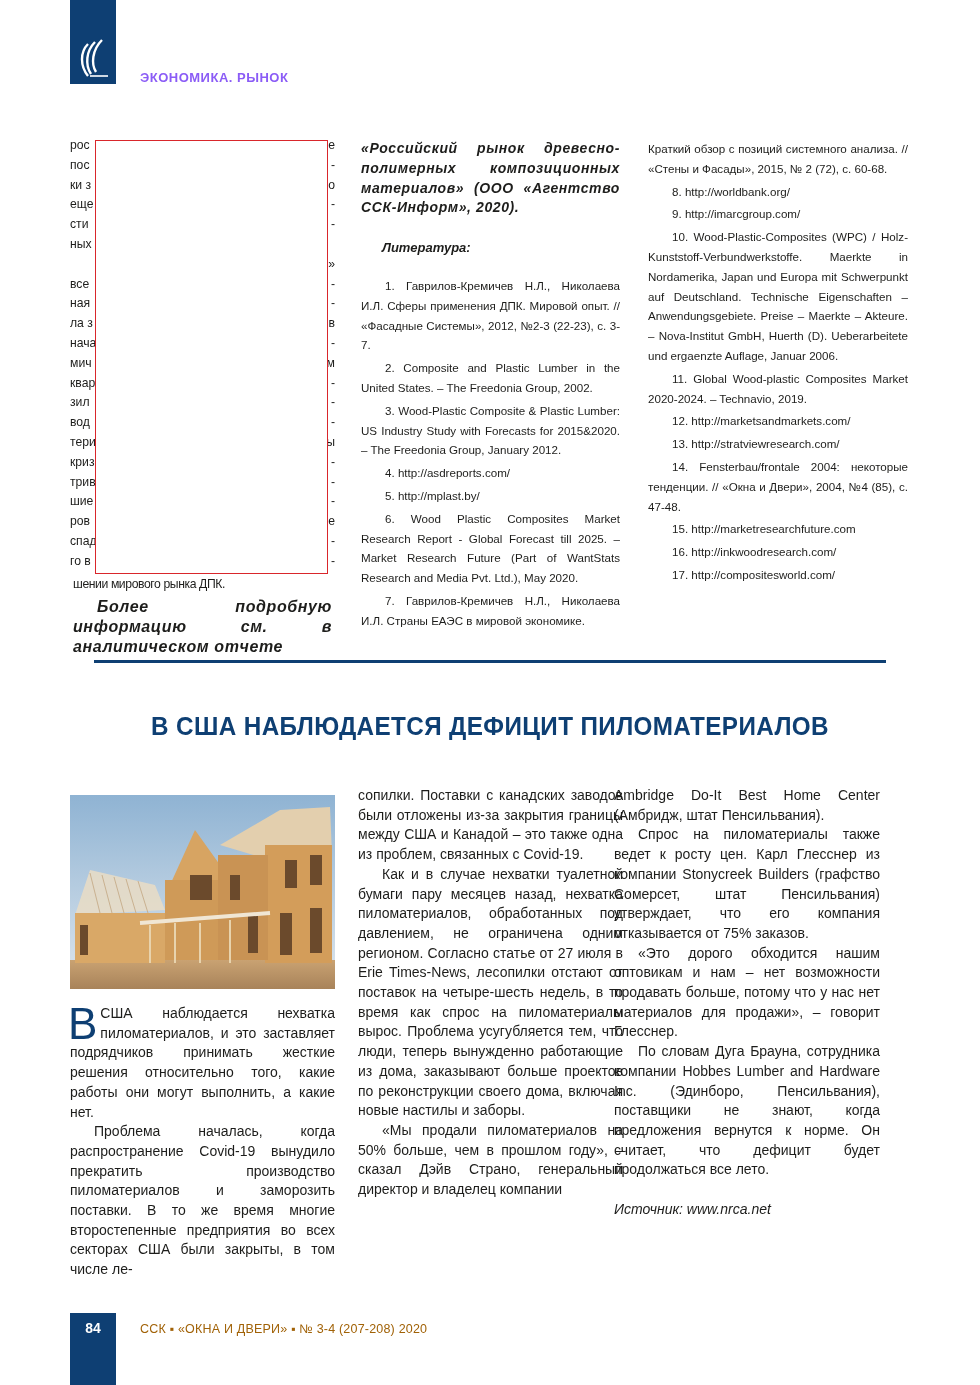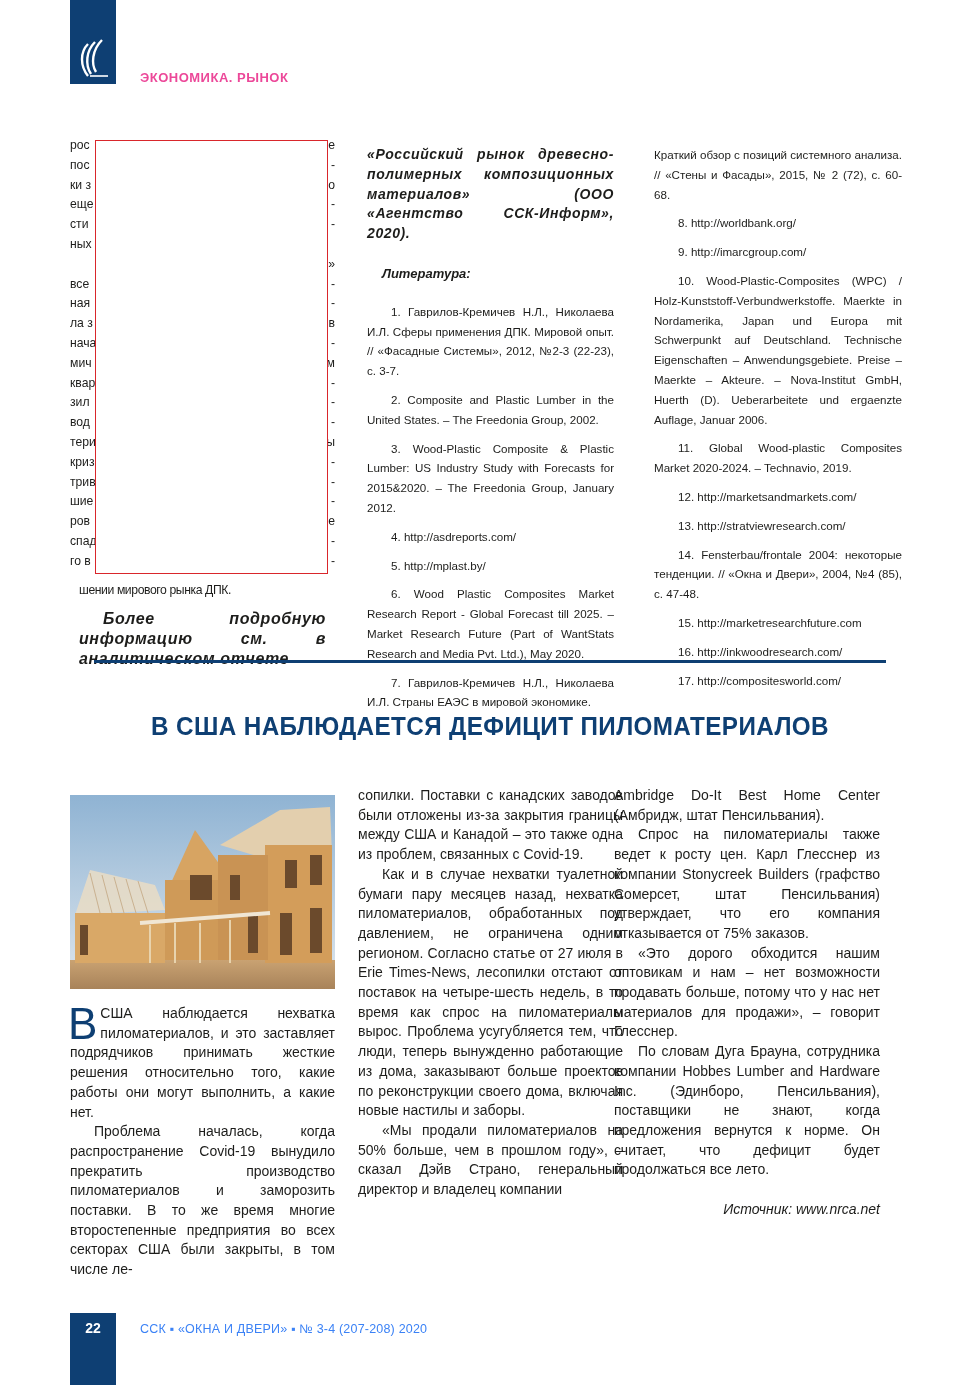--- a/index.html
+++ b/index.html
@@ -3,26 +3,26 @@
 <meta charset="utf-8">
 <style>
   html, body { margin:0; padding:0; background:#ffffff; }
   body { width:980px; height:1385px; position:relative; overflow:hidden;
          font-family:"Liberation Sans", sans-serif; color:#1d1d1b; }
   .abs { position:absolute; }
 
   
   .top-tab { left:70px; top:0; width:46px; height:84px; background:#0e3f73; }
   .top-tab svg { position:absolute; left:8px; top:38px; }
-  .section-label { left:140px; top:70px; font-size:13px; font-weight:bold; color:#ec4899;
+  .section-label { left:140px; top:70px; font-size:13px; font-weight:bold; color:#8b5cf6;
                    letter-spacing:0.5px; }
 
   
   .col { font-size:12.2px; line-height:19.8px; text-align:justify; }
-  .col p { margin:9px; }
+  .col p { margin:3px; }
   .ind { text-indent:24px; }
   .bi { font-weight:bold; font-style:italic; letter-spacing:0.6px; font-size:16px; line-height:19.8px; }
   .bib { font-size:11.6px; line-height:19.8px; }
 
   .c1 { left:70px; top:136px; width:265px; }
   .c2 { left:358px; top:136px; width:265px; }
   .c3 { left:645px; top:136px; width:266px; }
 
   .frag-row { height:19.8px; position:relative; }
   .frag-l { position:absolute; left:0; }
@@ -40,25 +40,25 @@
 
   .photo { left:70px; top:795px; width:265px; height:194px; overflow:hidden; }
 
   .a1 { left:70px; top:1004px; width:265px; }
   .a2 { left:358px; top:786px; width:265px; }
   .a3 { left:614px; top:786px; width:266px; }
   .acol { font-size:14px; line-height:19.7px; text-align:justify; }
   .acol p { margin:0; }
   .dropcap { float:left; font-size:44px; line-height:36px; color:#0e3f73; font-weight:normal;
              margin:2px 3px 0 -2px; }
-  .source { text-align:right; font-style:italic; margin-top:20px !important; }
+  .source { text-align:left; font-style:italic; margin-top:20px !important; }
 
   .bottom-tab { left:70px; top:1313px; width:46px; height:72px; background:#0e3f73; }
   .page-num { left:70px; top:1320px; width:46px; text-align:center; color:#fff; font-weight:bold; font-size:14px; }
-  .footer { left:140px; top:1322px; font-size:12.5px; color:#3b82f6; letter-spacing:0.2px; }
+  .footer { left:140px; top:1322px; font-size:12.5px; color:#a16207; letter-spacing:0.2px; }
 </style>
 </head>
 <body>
 
 <div class="abs top-tab">
   <svg width="32" height="42" viewBox="0 0 32 42">
     <path d="M10 6 C2 14 2 28 10 38" stroke="#fff" stroke-width="2.4" fill="none"></path>
     <path d="M17 4 C8 13 7 27 13 36" stroke="#fff" stroke-width="2.4" fill="none"></path>
     <path d="M24 2 C14 12 13 26 18 34" stroke="#fff" stroke-width="2.4" fill="none"></path>
     <path d="M12 38 L30 38" stroke="#fff" stroke-width="1.6"></path>
@@ -262,14 +262,14 @@
 
 <div class="abs acol a3">
   <p>Ambridge Do-It Best Home Center (Амбридж, штат Пенсильвания).</p>
   <p class="ind">Спрос на пиломатериалы также ведет к росту цен. Карл Глесснер из компании Stonycreek Builders (графство Сомерсет, штат Пенсильвания) утверждает, что его компания отказывается от 75% заказов.</p>
   <p class="ind">«Это дорого обходится нашим оптовикам и нам – нет возможности продавать больше, потому что у нас нет материалов для продажи», – говорит Глесснер.</p>
   <p class="ind">По словам Дуга Брауна, сотрудника компании Hobbes Lumber and Hardware Inc. (Эдинборо, Пенсильвания), поставщики не знают, когда предложения вернутся к норме. Он считает, что дефицит будет продолжаться все лето.</p>
   <p class="source">Источник: www.nrca.net</p>
 </div>
 
 <div class="abs bottom-tab"></div>
-<div class="abs page-num">22</div>
+<div class="abs page-num">84</div>
 <div class="abs footer">ССК ▪ «ОКНА И ДВЕРИ» ▪ № 3-4 (207-208) 2020</div>
 
 </body></html>

